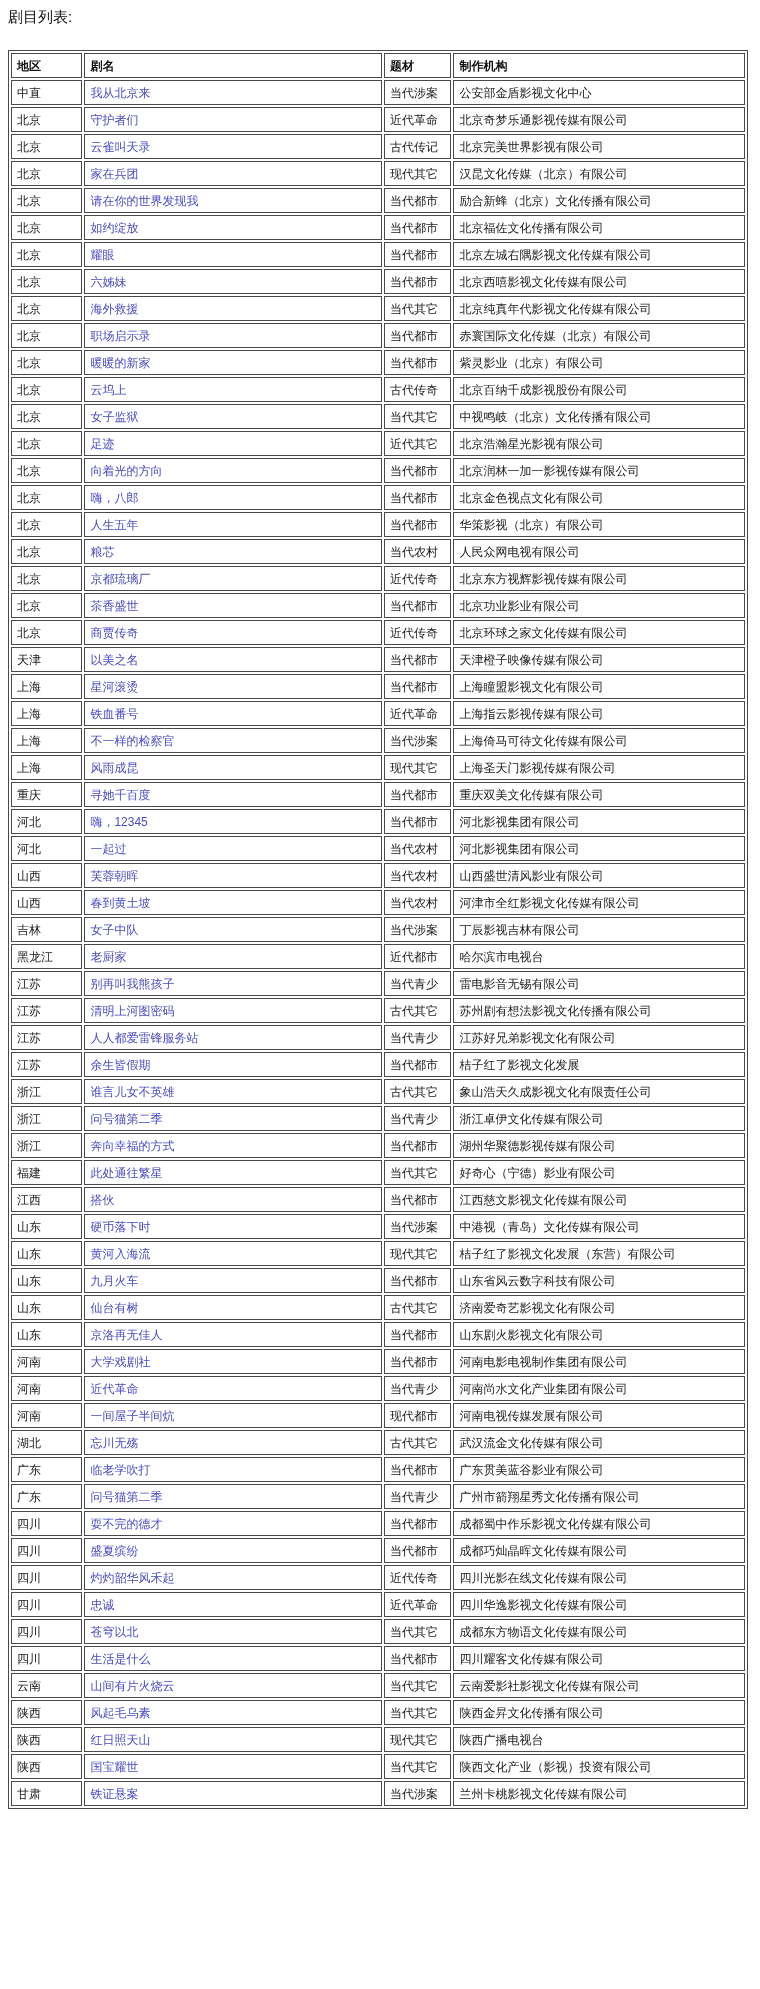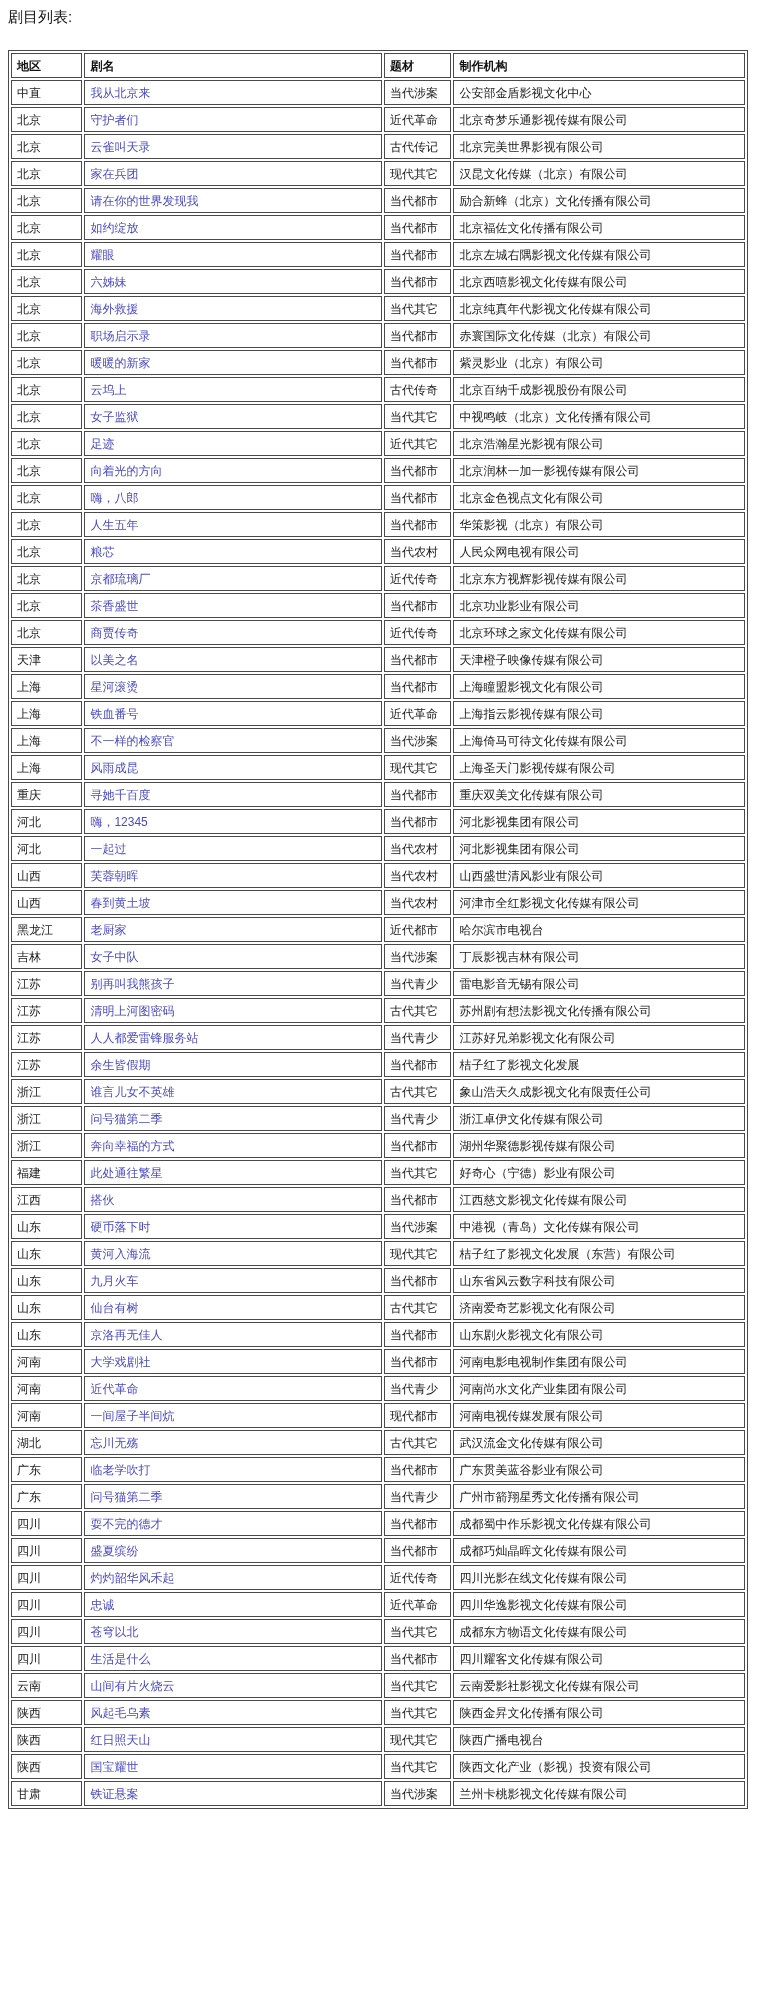--- a/index.html
+++ b/index.html
@@ -255,30 +255,30 @@
           <td>当代农村</td>
           <td>山西盛世清风影业有限公司</td>
         </tr>
         <tr>
           <td>山西</td>
           <td><a class="title-link">春到黄土坡</a></td>
           <td>当代农村</td>
           <td>河津市全红影视文化传媒有限公司</td>
         </tr>
         <tr>
+          <td>吉林</td>
+          <td><a class="title-link">女子中队</a></td>
+          <td>当代涉案</td>
+          <td>丁辰影视吉林有限公司</td>
+        </tr>
+        <tr>
           <td>黑龙江</td>
           <td><a class="title-link">老厨家</a></td>
           <td>近代都市</td>
           <td>哈尔滨市电视台</td>
-        </tr>
-        <tr>
-          <td>吉林</td>
-          <td><a class="title-link">女子中队</a></td>
-          <td>当代涉案</td>
-          <td>丁辰影视吉林有限公司</td>
         </tr>
         <tr>
           <td>江苏</td>
           <td><a class="title-link">别再叫我熊孩子</a></td>
           <td>当代青少</td>
           <td>雷电影音无锡有限公司</td>
         </tr>
         <tr>
           <td>江苏</td>
           <td><a class="title-link">清明上河图密码</a></td>

